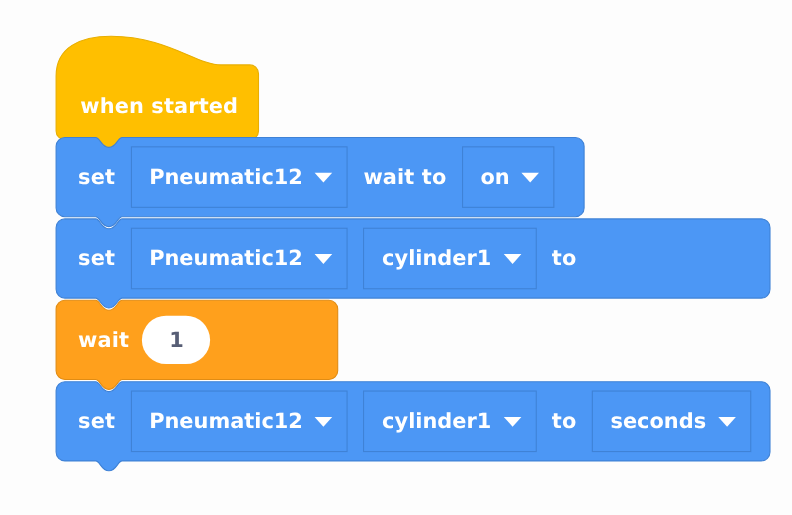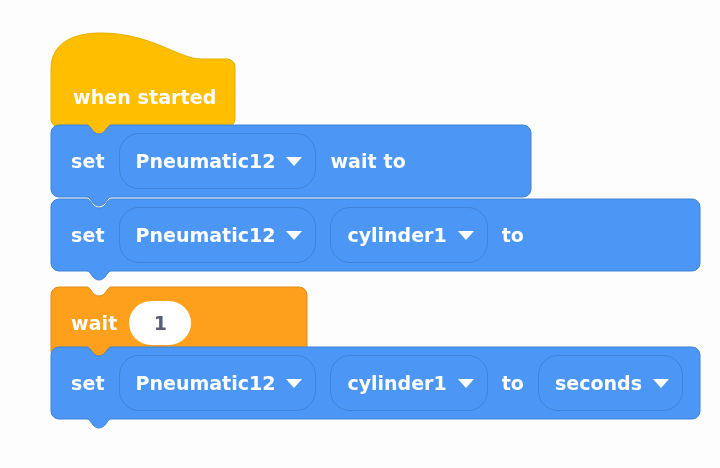--- a/index.html
+++ b/index.html
@@ -65,21 +65,21 @@
     text-shadow: 0 0 1px rgba(0,0,0,0.05);
   }
 
   
   .field {
     display: flex;
     align-items: center;
     gap: 11px;
     height: 56px;
     padding: 0 13px 0 16px;
-    border-radius: 20px;
+    border-radius: 0;
     background: #4C97F5;
     border: 1.5px solid #3F82D6;
     box-sizing: border-box;
     white-space: nowrap;
   }
 
   .field-text {
     color: #FFFFFF;
     font-size: 19px;
     font-weight: bold;
@@ -167,20 +167,24 @@
                A8,8 0 0 1 0,64
                Z" fill="#4C97F5" stroke="#3F82D6" stroke-width="1"></path>
     </svg>
     <div class="block-content">
       <span class="lbl">set</span>
       <div class="field">
         <span class="field-text">Pneumatic12</span>
         <span class="caret"></span>
       </div>
       <span class="lbl">wait to</span>
+      <div class="field">
+        <span class="field-text">on</span>
+        <span class="caret"></span>
+      </div>
     </div>
   </div>
 
   <div class="block" style="left:51px; top:199px; width:649px; height:74px;">
     <svg class="block-svg" width="661" height="86" viewBox="0 0 661 86">
       <path d="M0,8
                A8,8 0 0 1 8,0
                L32,0
                L36,0
                C40,0 41,9 48,9
@@ -206,21 +210,21 @@
         <span class="caret"></span>
       </div>
       <div class="field">
         <span class="field-text">cylinder1</span>
         <span class="caret"></span>
       </div>
       <span class="lbl">to</span>
     </div>
   </div>
 
-  <div class="block" style="left:51px; top:287px; width:304px; height:74px;border-radius:16px;">
+  <div class="block" style="left:51px; top:273px; width:304px; height:74px;border-radius:16px;">
     <svg class="block-svg" width="268" height="86" viewBox="0 0 268 86">
       <path d="M0,8
                A8,8 0 0 1 8,0
                L32,0
                L36,0
                C40,0 41,9 48,9
                C55,9 56,0 60,0
                L64,0
                L248,0
                A8,8 0 0 1 256,8

